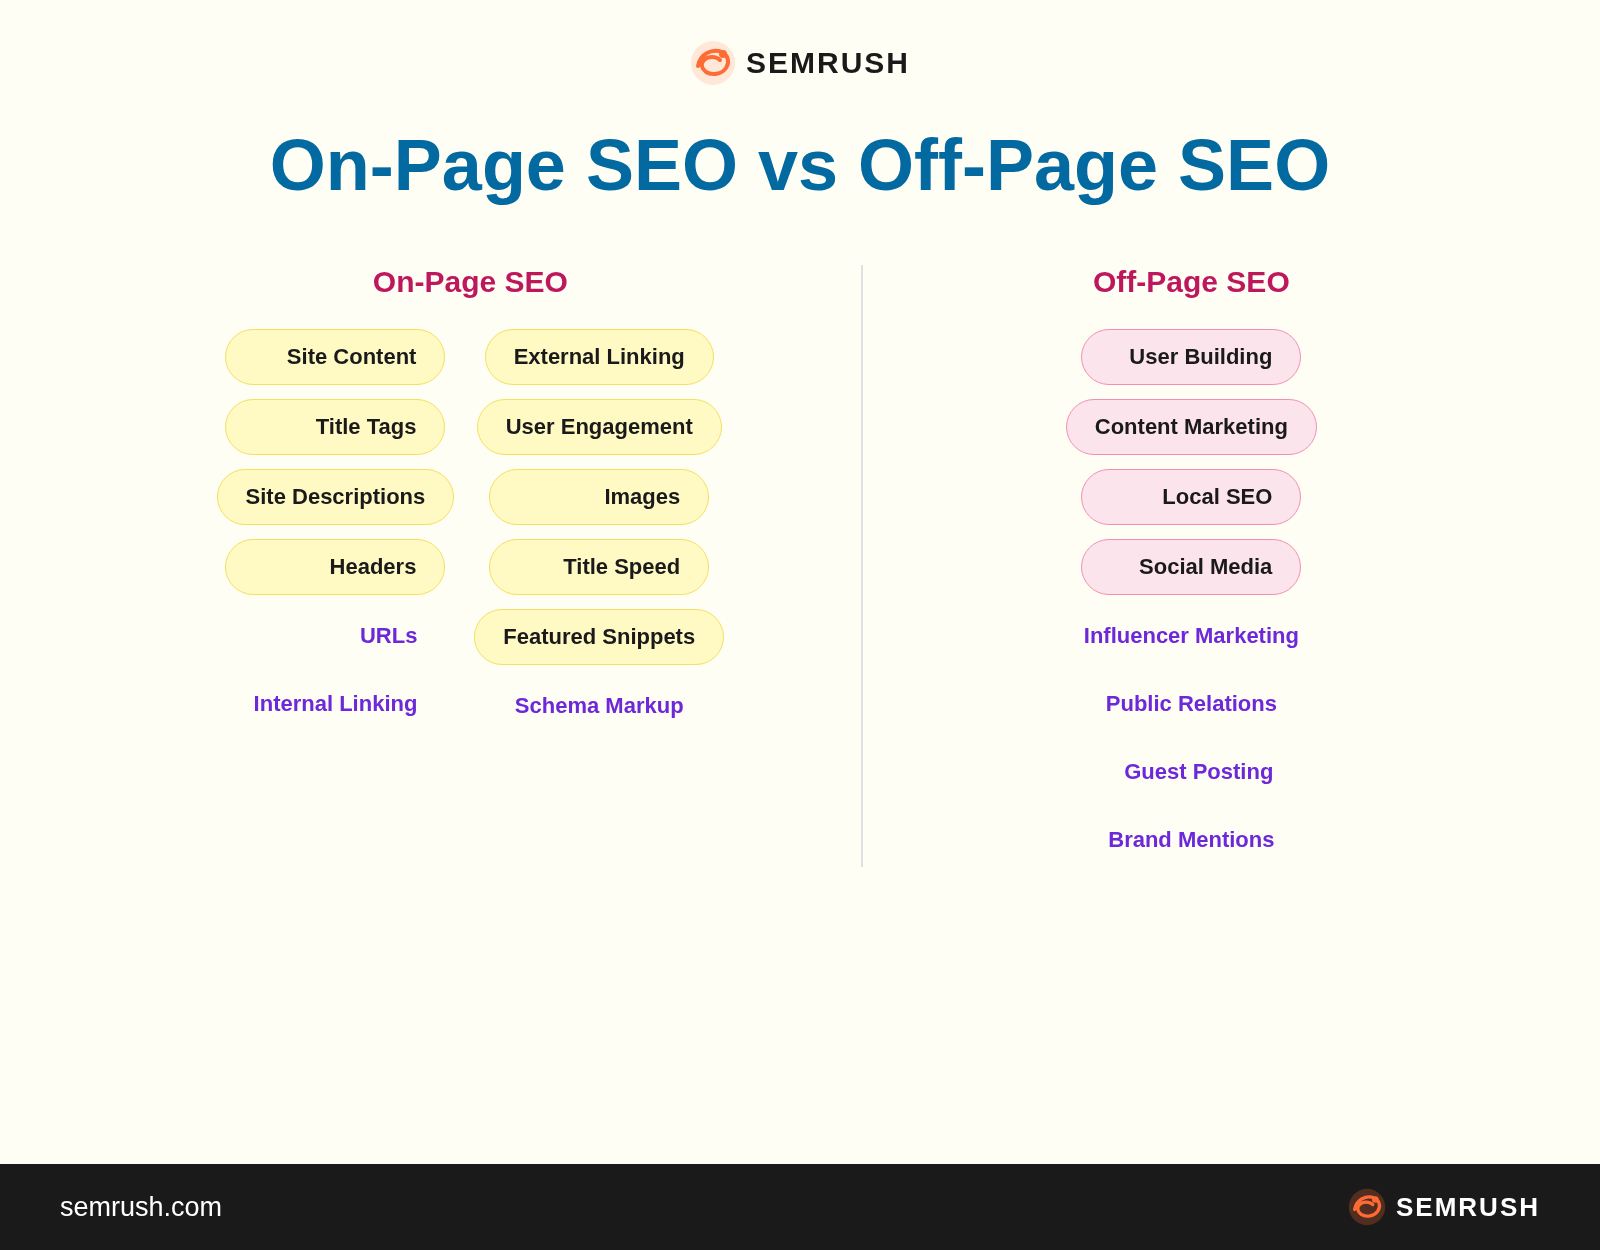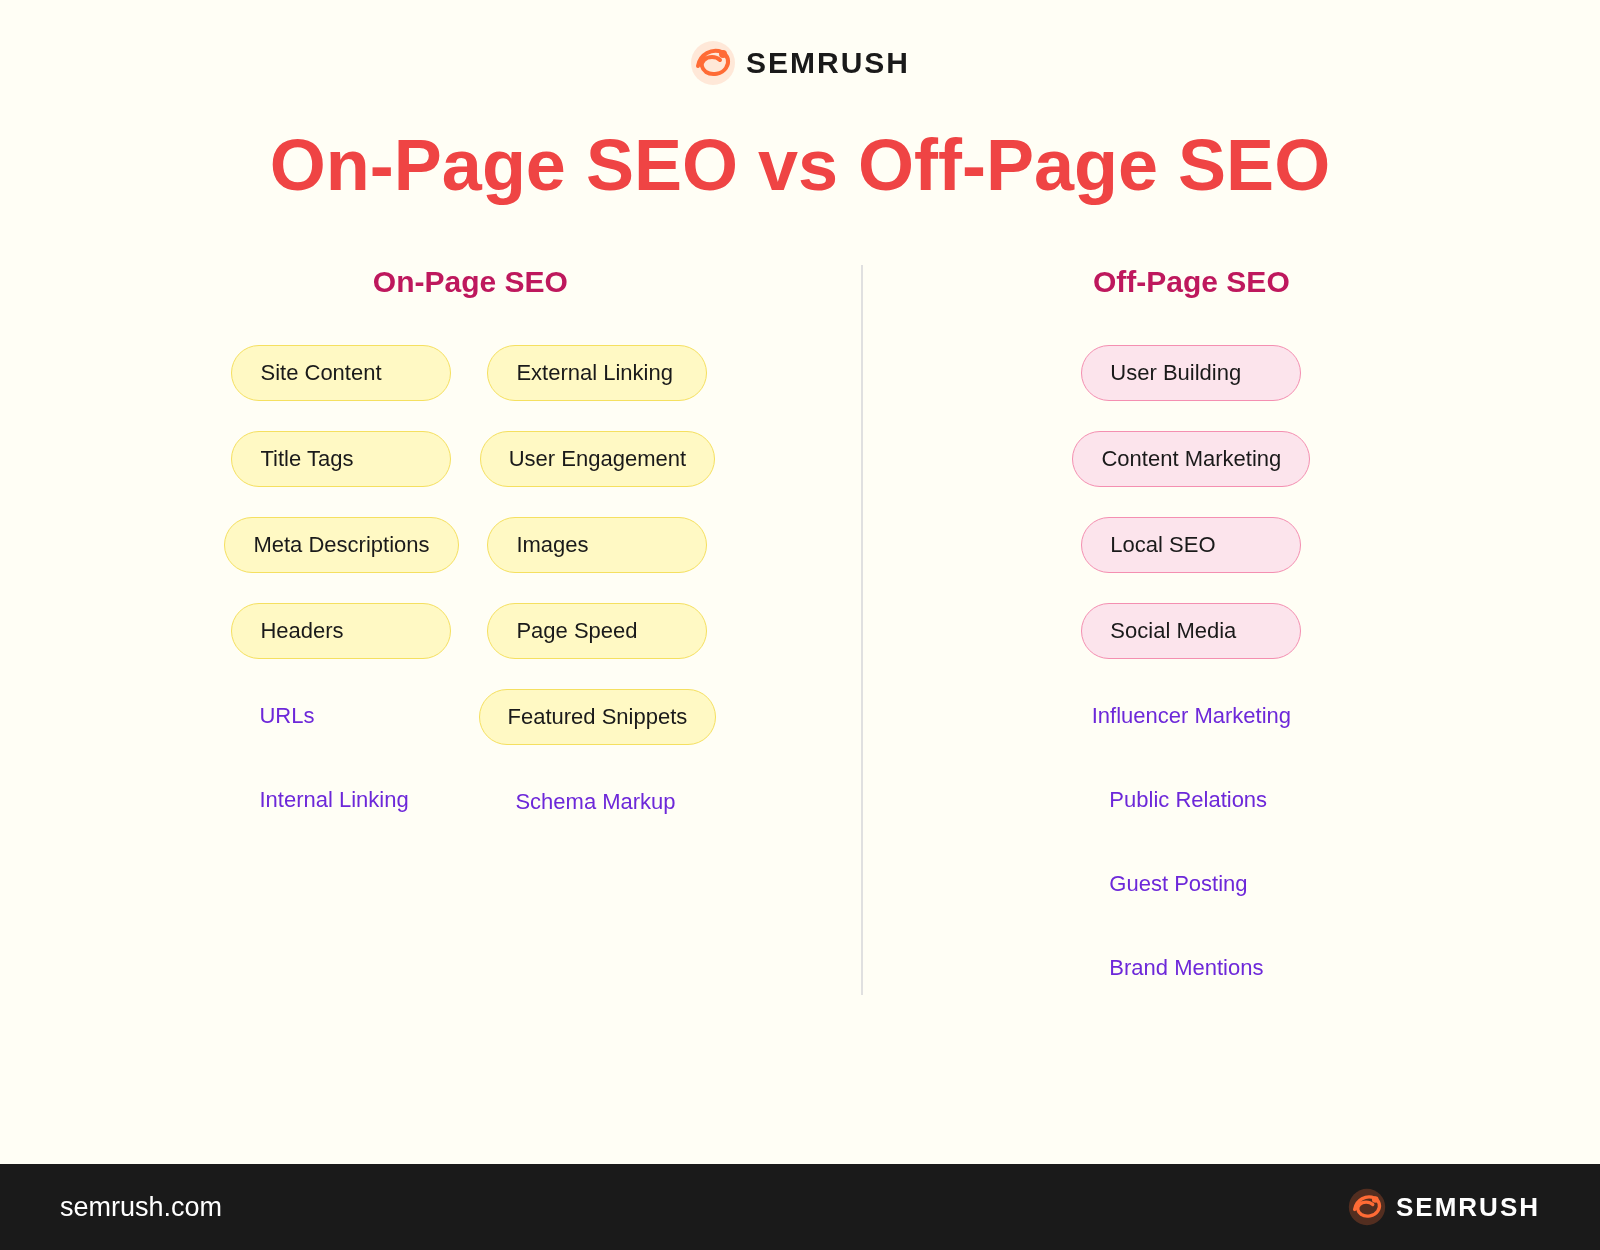--- a/index.html
+++ b/index.html
@@ -38,21 +38,21 @@
       font-size: 30px;
       font-weight: 900;
       letter-spacing: 2px;
       color: #1a1a1a;
     }
 
     
     .page-title {
       font-size: 72px;
       font-weight: 900;
-      color: #ef4444;
+      color: #0369a1;
       text-align: left;
       margin-bottom: 60px;
       line-height: 1.1;
     }
 
     
     .columns-wrapper {
       display: flex;
       width: 100%;
       max-width: 1400px;
@@ -112,25 +112,24 @@
       gap: 14px;
       align-items: center;
       width: 100%;
     }
 
     
     .pill {
       border-radius: 50px;
       padding: 14px 28px;
       font-size: 22px;
-      font-weight: 400;
-      text-align: left;
+      font-weight: 700;
+      text-align: right;
       min-width: 220px;
       color: #1a1a1a;
-      margin-top: 16px;
     }
 
     .pill-yellow {
       background: #fff9c4;
       border: 1.5px solid #f5e060;
     }
 
     .pill-pink {
       background: #fce4ec;
       border: 1.5px solid #f48fb1;
@@ -189,31 +188,31 @@
 
   <div class="columns-wrapper">
 
     <div class="column onpage-column">
       <div class="column-header">On-Page SEO</div>
       <div class="onpage-inner">
 
         <div class="onpage-sub">
           <div class="pill pill-yellow">Site Content</div>
           <div class="pill pill-yellow">Title Tags</div>
-          <div class="pill pill-yellow">Meta Descriptions</div>
+          <div class="pill pill-yellow">Site Descriptions</div>
           <div class="pill pill-yellow">Headers</div>
           <div class="pill pill-plain">URLs</div>
           <div class="pill pill-plain">Internal Linking</div>
         </div>
 
         <div class="onpage-sub">
           <div class="pill pill-yellow">External Linking</div>
           <div class="pill pill-yellow">User Engagement</div>
           <div class="pill pill-yellow">Images</div>
-          <div class="pill pill-yellow">Page Speed</div>
+          <div class="pill pill-yellow">Title Speed</div>
           <div class="pill pill-yellow">Featured Snippets</div>
           <div class="pill pill-plain">Schema Markup</div>
         </div>
       </div>
     </div>
 
     <div class="divider"></div>
 
     <div class="column offpage-column">
       <div class="column-header">Off-Page SEO</div>

